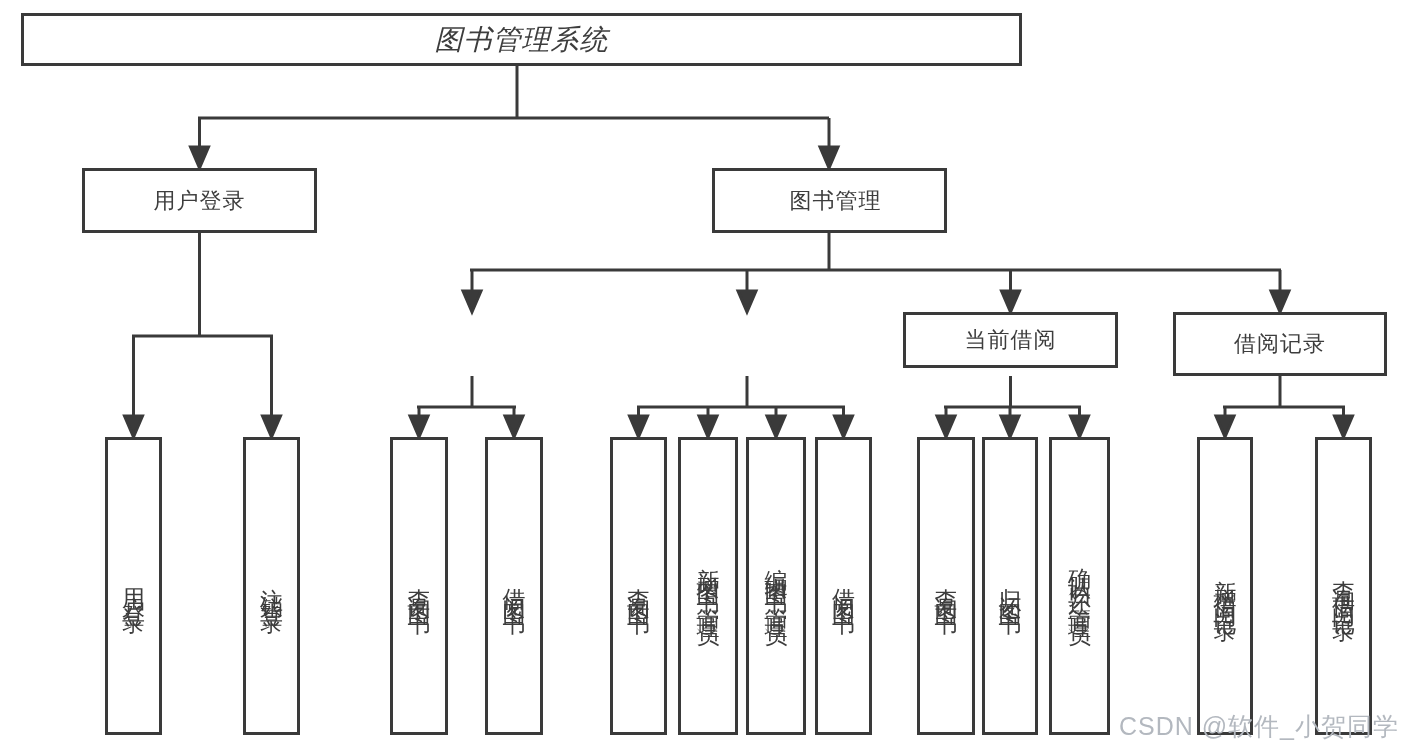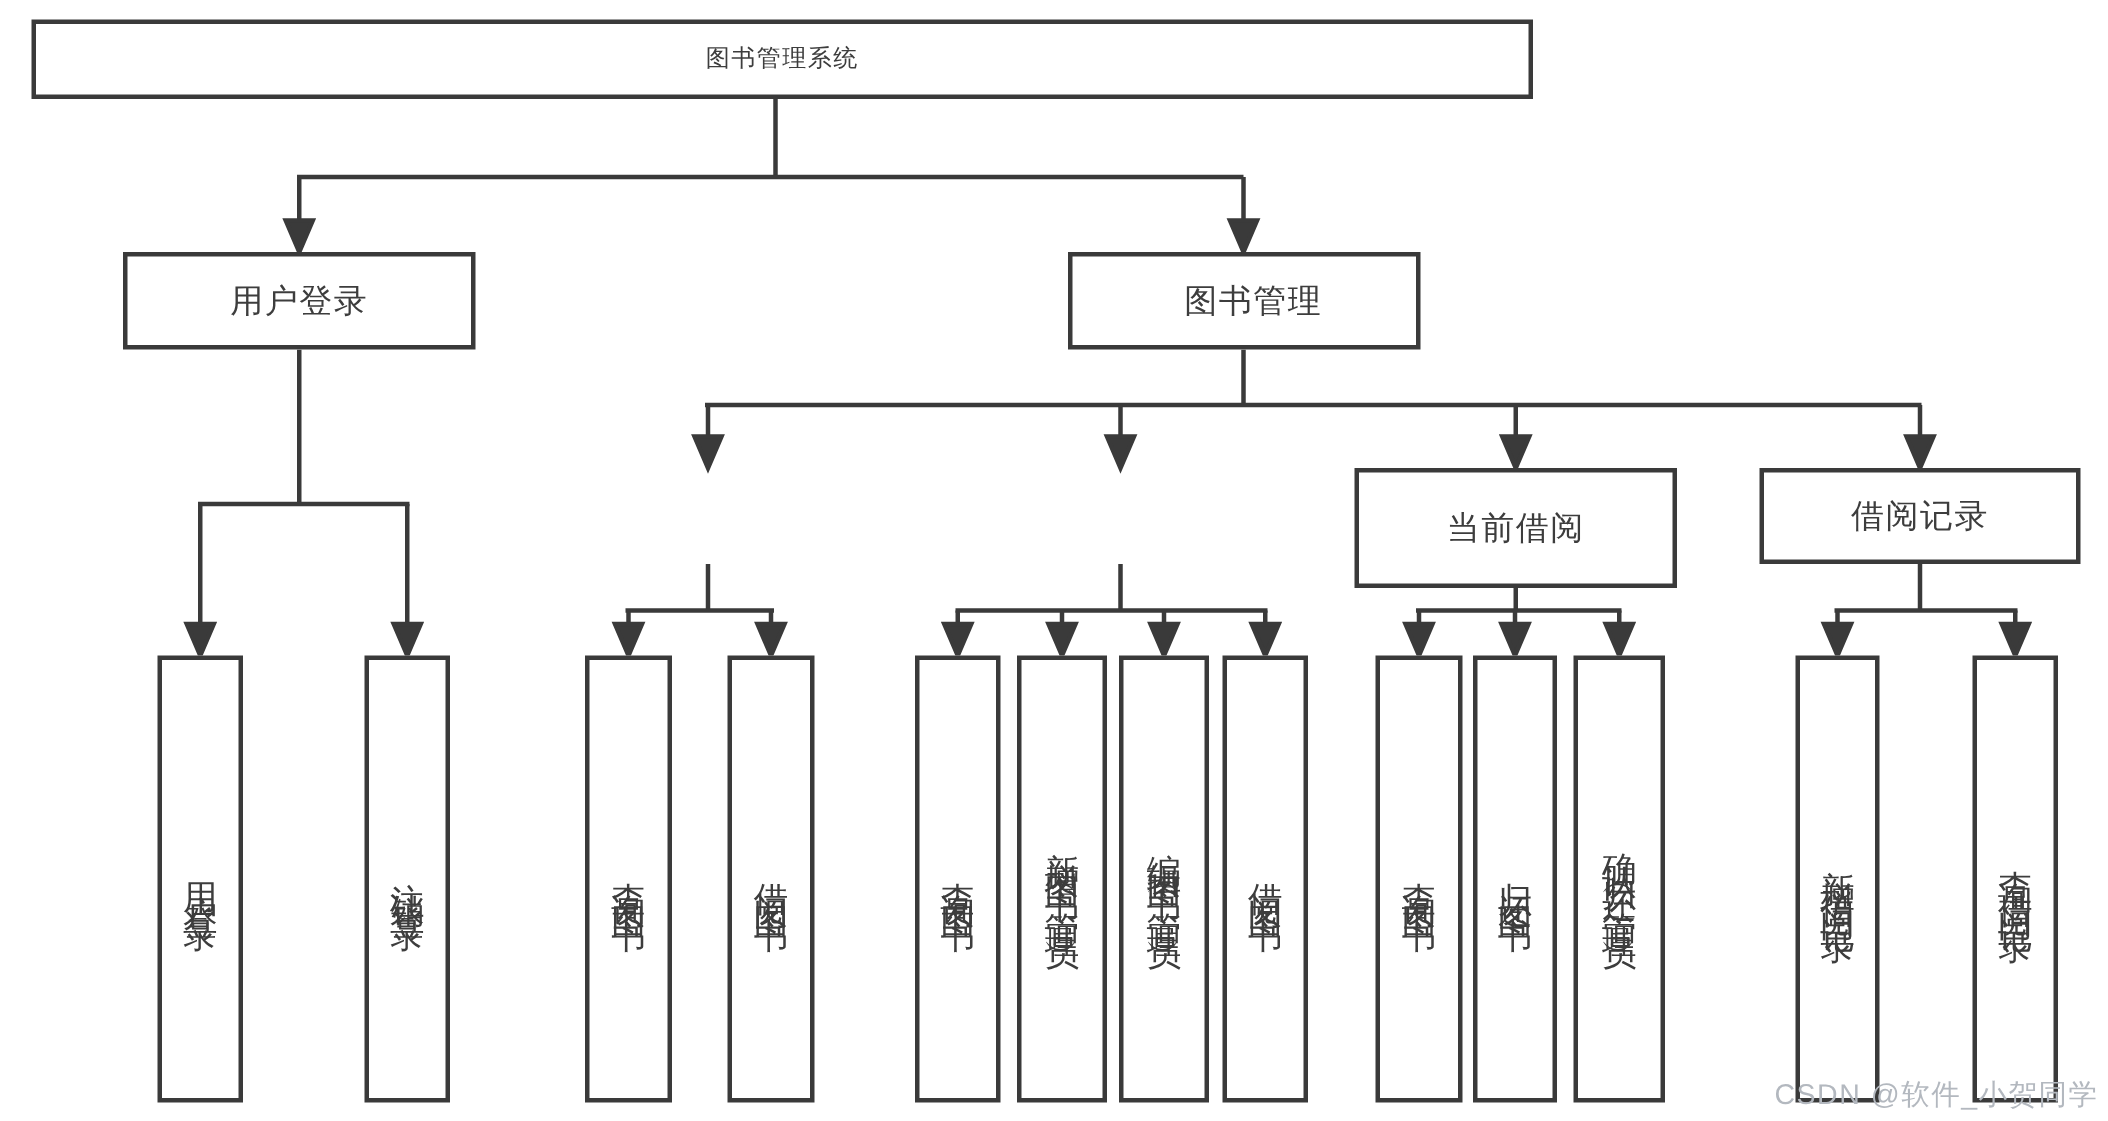--- a/index.html
+++ b/index.html
@@ -39,42 +39,42 @@
     color: var(--text);
   }
 
   .hlabel {
     font-size: 22px;
     letter-spacing: 1px;
     color: var(--text);
     white-space: nowrap;
   }
 
-  .root-box .hlabel { font-size: 16px; }
+  .root-box .hlabel { font-size: 28px; font-style: italic; }
 
   .leaf {
     top: 437px;
     height: 298px;
   }
 
   .vlabel {
     writing-mode: vertical-rl;
     text-orientation: mixed;
     font-size: 23px;
     letter-spacing: 8px;
     line-height: 1;
     color: var(--text);
     white-space: nowrap;
   }
 
   .watermark {
     position: absolute;
     right: 6px;
     bottom: 4px;
-    font-size: 19px;
+    font-size: 25px;
     color: var(--watermark);
     letter-spacing: 1px;
     white-space: nowrap;
   }
 </style>
 </head>
 <body>
 
 <div class="stage">
 
@@ -151,21 +151,21 @@
     <span class="hlabel">图书管理系统</span>
   </div>
 
   <div class="box" style="left:82px; top:168px; width:235px; height:65px;">
     <span class="hlabel">用户登录</span>
   </div>
   <div class="box" style="left:712px; top:168px; width:235px; height:65px;padding-left:12px;">
     <span class="hlabel">图书管理</span>
   </div>
 
-  <div class="box" style="left:903px; top:312px; width:215px; height:80px;align-items:center;">
+  <div class="box" style="left:903px; top:312px; width:215px; height:56px;align-items:center;">
     <span class="hlabel">当前借阅</span>
   </div>
   <div class="box" style="left:1173px; top:312px; width:214px; height:64px;">
     <span class="hlabel">借阅记录</span>
   </div>
 
   <div class="box leaf" style="left:105px; width:57px;">
     <span class="vlabel">用户登录</span>
   </div>
   <div class="box leaf" style="left:243px; width:57px;">

